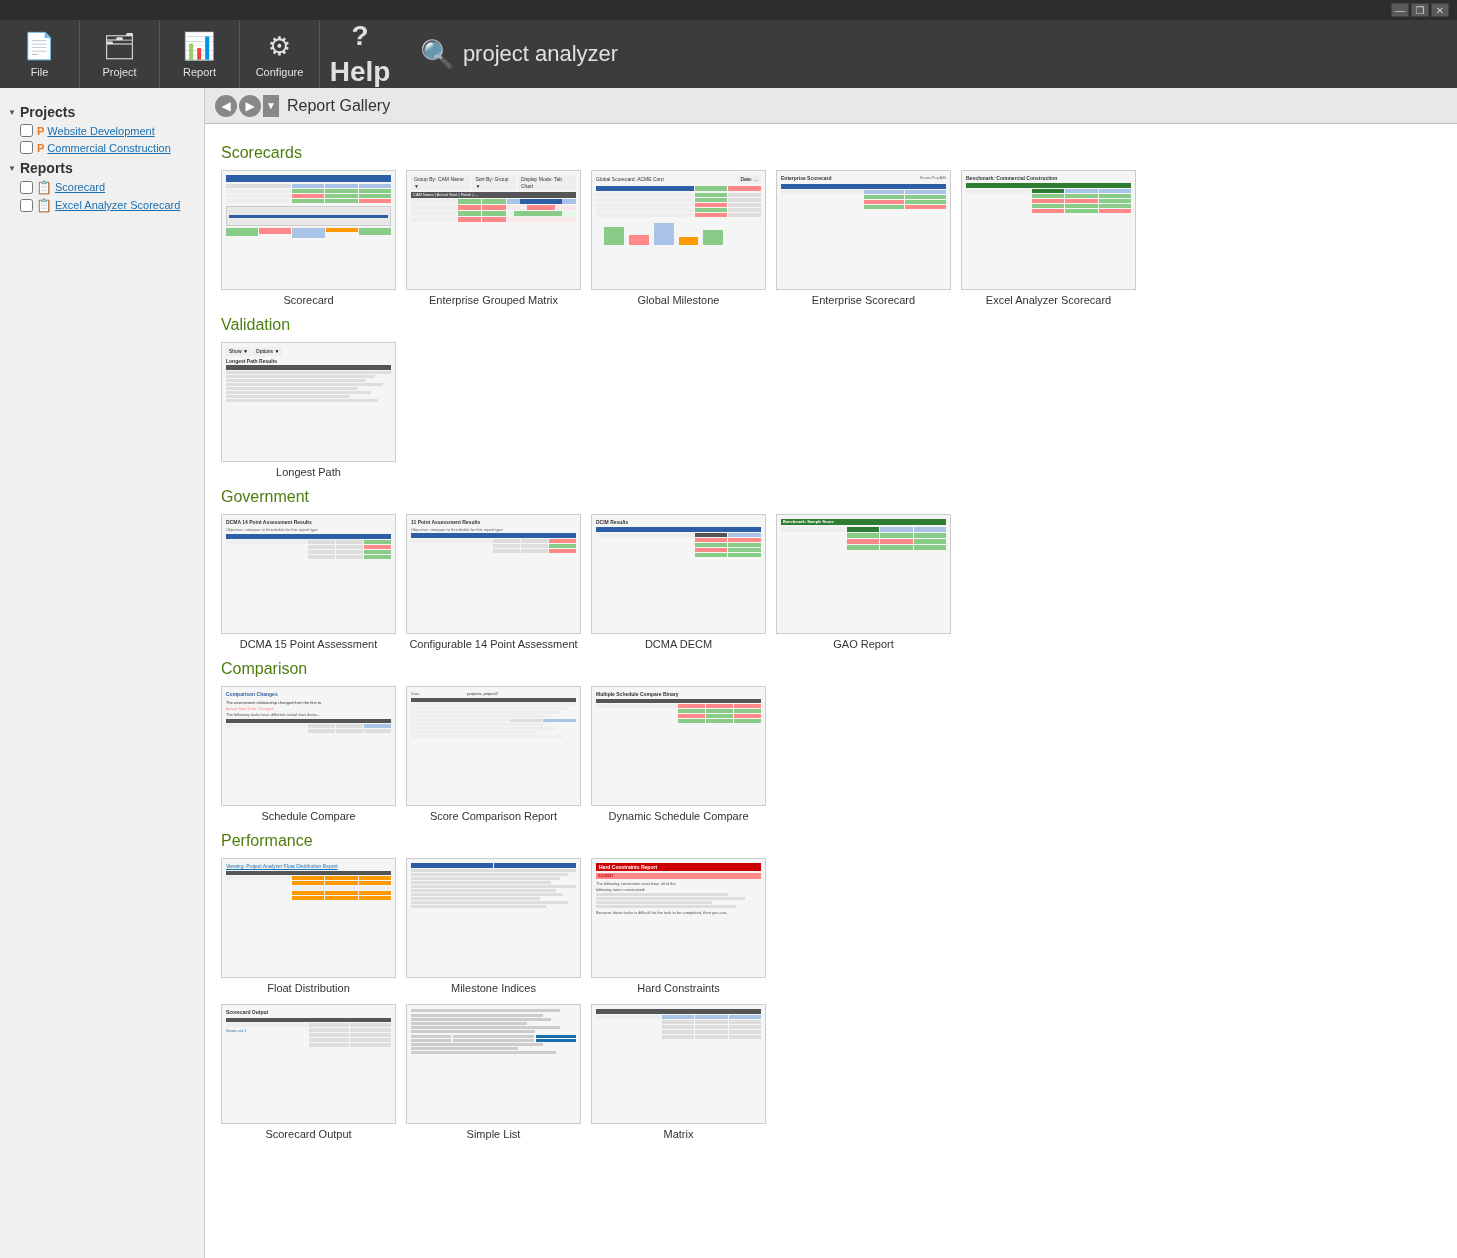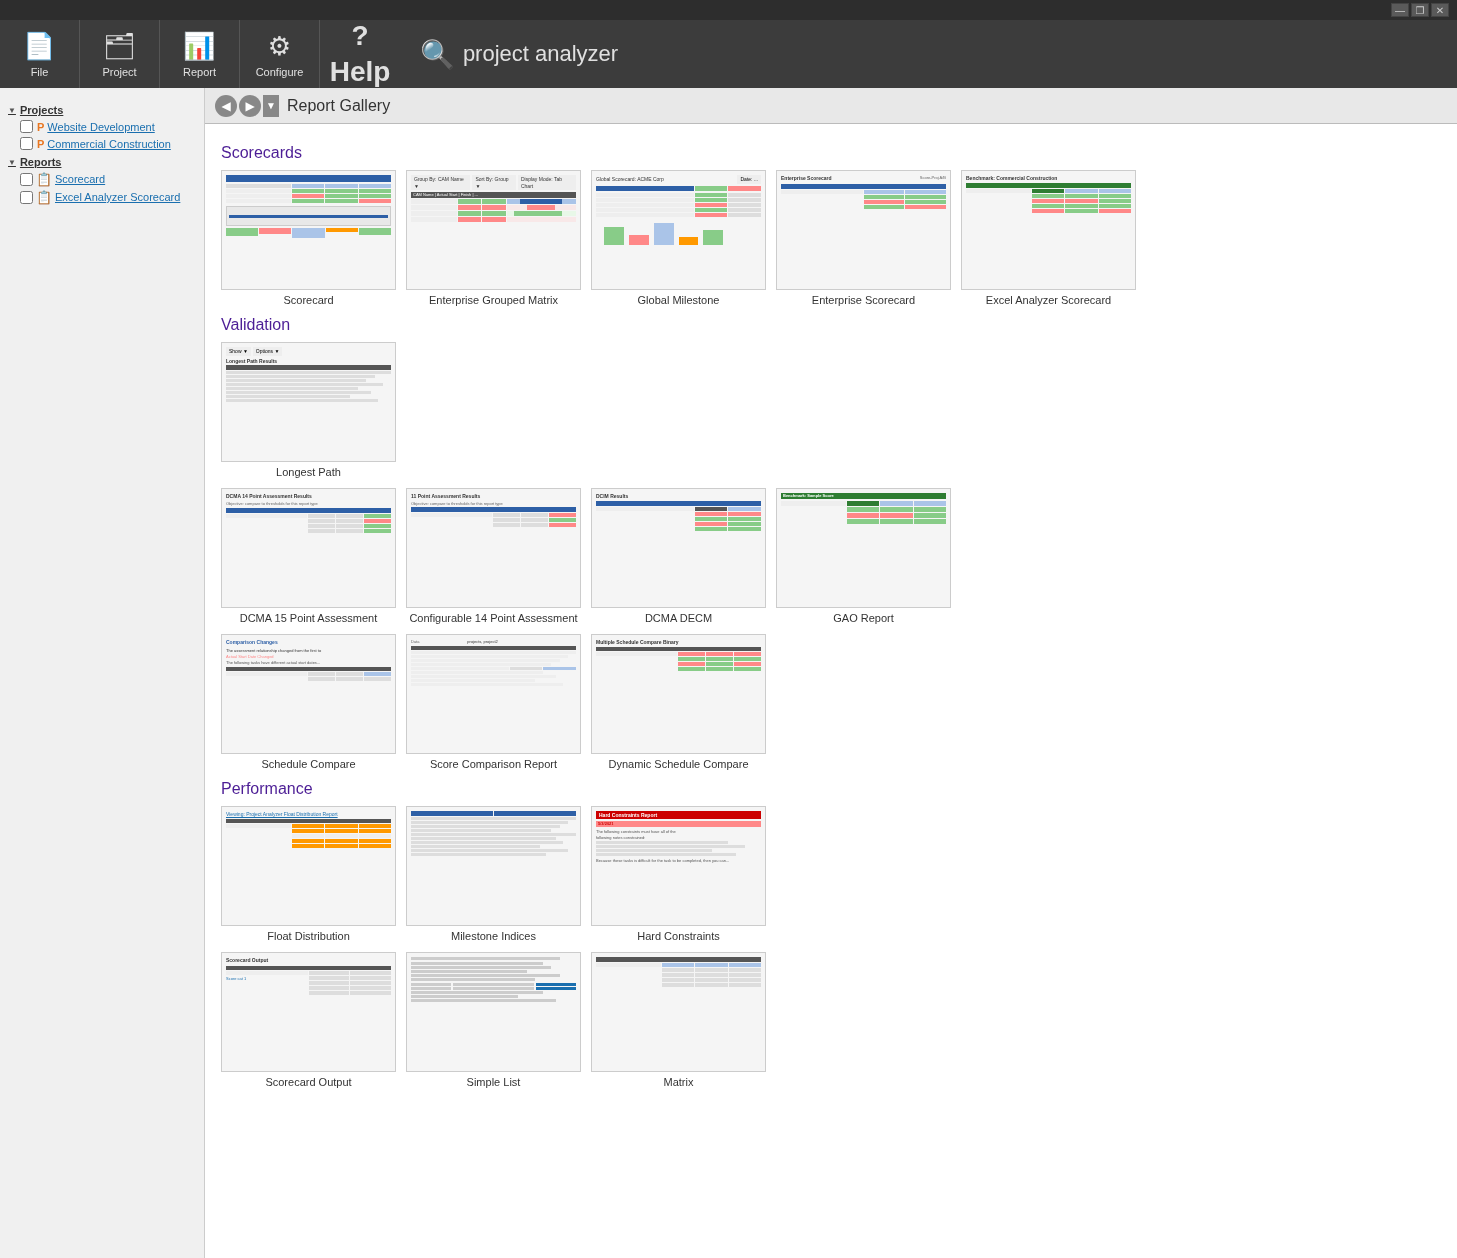--- a/index.html
+++ b/index.html
@@ -65,27 +65,26 @@
       width: 205px;
       background: #f0f0f0;
       border-right: 1px solid #ccc;
       padding: 8px 0;
       display: flex;
       flex-direction: column;
       justify-content: space-between;
     }
     .sidebar-content { padding: 4px 0; }
     .sidebar-section-title {
-      font-size: 11px;
+      font-size: 14px;
       font-weight: bold;
       color: #333;
       padding: 4px 8px 2px;
       display: flex;
       align-items: center;
-      text-decoration: underline;
     }
     .sidebar-section-title::before {
       content: '▼';
       font-size: 8px;
       margin-right: 4px;
       color: #555;
     }
     .sidebar-item {
       display: flex;
       align-items: center;
@@ -164,21 +163,21 @@
 
     .gallery-body {
       flex: 1;
       overflow-y: auto;
       padding: 10px 16px;
       background: white;
     }
 
     .section-heading {
       font-size: 16px;
-      color: #4c1d95;
+      color: #4d7c0f;
       font-weight: normal;
       margin: 10px 0 8px;
     }
 
     .report-grid {
       display: flex;
       flex-wrap: wrap;
       gap: 10px;
       margin-bottom: 10px;
     }
@@ -535,20 +534,21 @@
               <div style="height:3px;background:#ddd;width:80%;margin-bottom:1px;"></div>
               <div style="height:3px;background:#ddd;width:88%;margin-bottom:1px;"></div>
               <div style="height:3px;background:#ddd;width:75%;margin-bottom:1px;"></div>
               <div style="height:3px;background:#ddd;width:92%;margin-bottom:1px;"></div>
             </div>
           </div>
           <span class="report-label">Longest Path</span>
         </div>
       </div>
 
+      <div class="section-heading">Government</div>
       <div class="report-grid">
 
         <div class="report-card">
           <div class="report-thumb">
             <div class="thumb-inner">
               <div style="font-size:5px;font-weight:bold;color:#333;margin-bottom:1px;">DCMA 14 Point Assessment Results</div>
               <div style="font-size:4px;color:#666;margin-bottom:2px;">Objective: compare to thresholds for this report type</div>
               <div style="background:#2d5fa6;height:5px;margin-bottom:1px;"></div>
               <div style="display:flex;gap:1px;margin-bottom:1px;">
                 <div style="flex:3;height:4px;background:#eee;"></div>
@@ -672,20 +672,21 @@
                 <div style="flex:1;height:5px;background:#8c8;"></div>
                 <div style="flex:1;height:5px;background:#8c8;"></div>
                 <div style="flex:1;height:5px;background:#8c8;"></div>
               </div>
             </div>
           </div>
           <span class="report-label">GAO Report</span>
         </div>
       </div>
 
+      <div class="section-heading">Comparison</div>
       <div class="report-grid">
 
         <div class="report-card">
           <div class="report-thumb">
             <div class="thumb-inner">
               <div style="font-size:5px;font-weight:bold;color:#2d5fa6;margin-bottom:2px;">Comparison Changes</div>
               <div style="font-size:4px;color:#333;margin-bottom:1px;">The assessment relationship changed from the first to</div>
               <div style="font-size:4px;color:#f88;margin-bottom:1px;">Actual Start Date Changed</div>
               <div style="font-size:4px;color:#555;margin-bottom:2px;">The following tasks have different actual start dates...</div>
               <div style="background:#555;height:4px;margin-bottom:1px;"></div>

